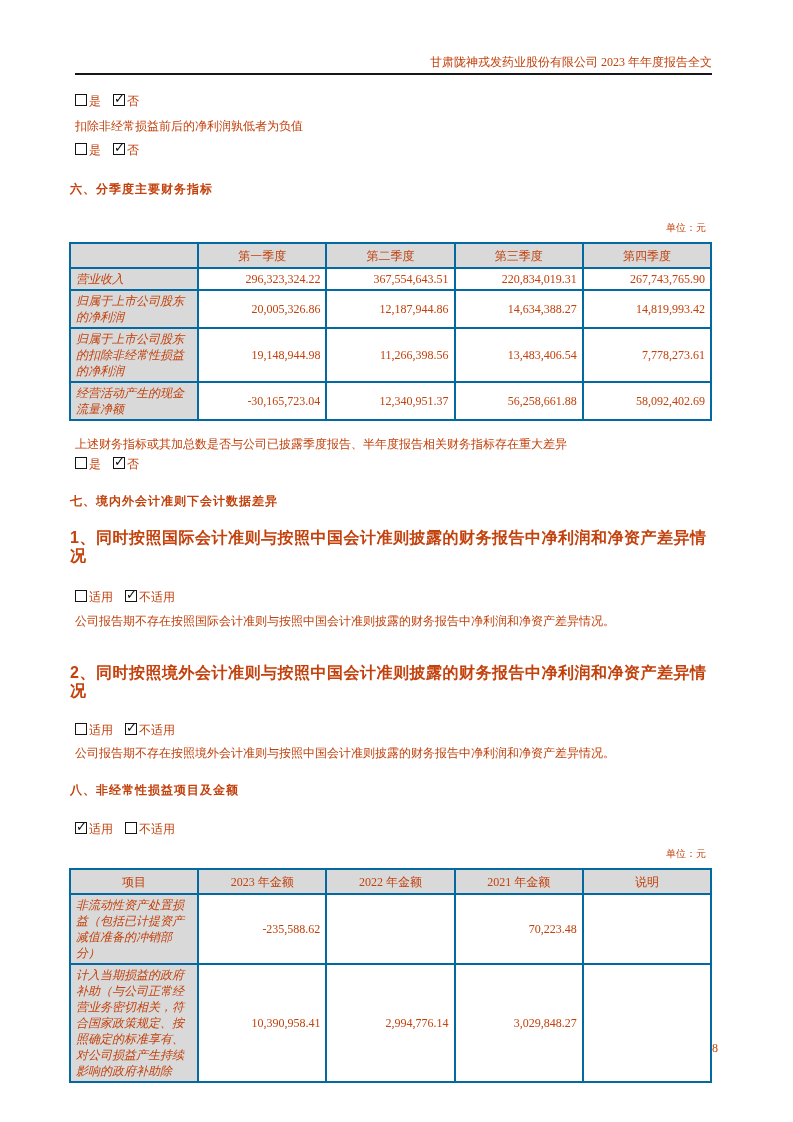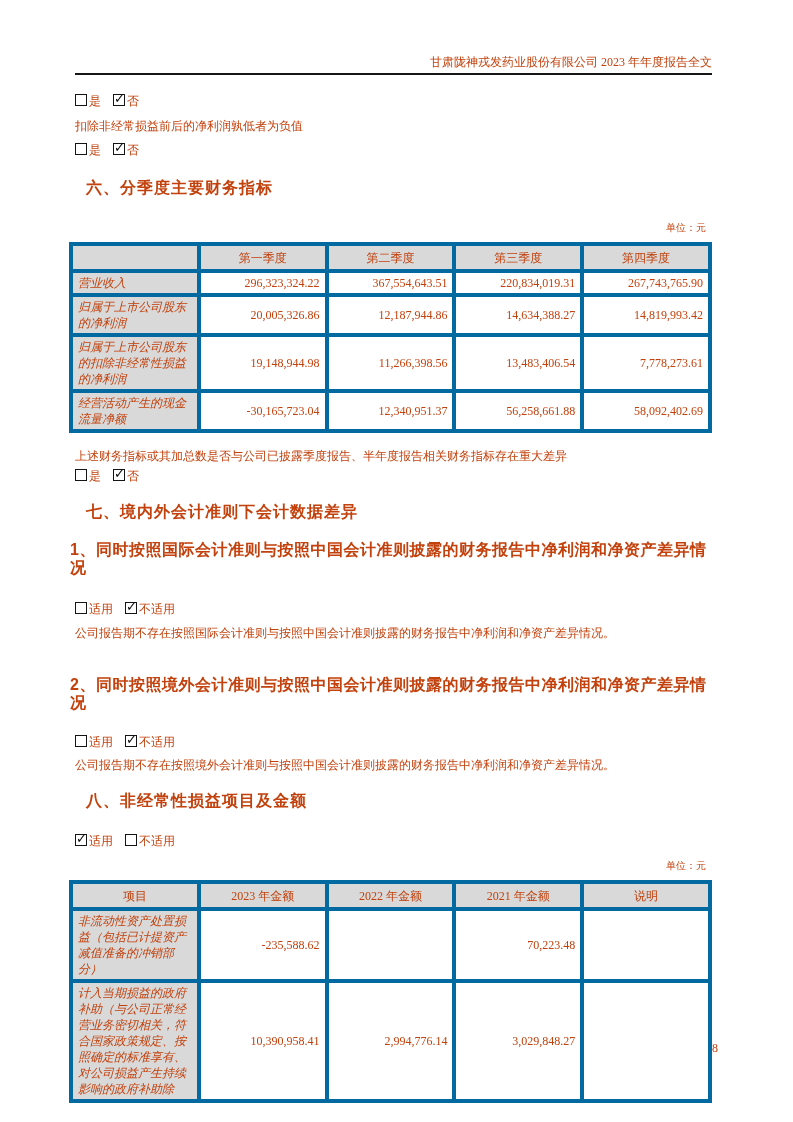--- a/index.html
+++ b/index.html
@@ -12,29 +12,29 @@
 
   .txt{margin-left:6px;font-size:12px;line-height:16px;}
   .cbrow{margin-left:6px;font-size:12px;line-height:16px;white-space:nowrap;}
   .opt{display:inline-block;}
   .opt + .opt{margin-left:9px;}
   .cb{display:inline-block;width:10px;height:10px;border:1.3px solid #141414;
       position:relative;vertical-align:-1px;margin-right:2px;}
   .cb.checked::after{content:"\2713";position:absolute;left:0px;top:-4px;font-size:13px;
       font-weight:700;font-family:"DejaVu Sans","Liberation Sans",sans-serif;color:#0a0a0a;}
 
-  .h2{margin-left:17px;font-size:16px;line-height:22px;font-weight:700;letter-spacing:1px;
-      font-family:Liberation Mono, monospace;}
+  .h2{margin-left:1px;font-size:12px;line-height:22px;font-weight:700;letter-spacing:1px;
+      font-family:Liberation Serif, serif;}
   .sub{margin-left:1px;font-size:16px;line-height:18px;font-weight:700;letter-spacing:0.5px;
       font-family:Liberation Sans, sans-serif;}
   .unit{text-align:right;font-size:10px;line-height:16px;padding-right:6px;}
 
   table.grid{border-collapse:collapse;table-layout:fixed;width:643px;
              font-size:12px;line-height:16px;}
-  .grid td{border:4px solid #0369a1;padding:2px 5px;vertical-align:middle;
+  .grid td{border:2px solid #0369a1;padding:2px 5px;vertical-align:middle;
            word-break:break-all;overflow:hidden;}
   .grid tr.hd td{background:#d9d9d9;text-align:center;padding:3px 2px;height:17px;}
   .grid td.lbl{background:#d9d9d9;text-align:left;font-style:italic;}
   .grid td.num{text-align:right;padding-left:12px;}
 
   .pagenum{position:absolute;top:1040px;right:75px;font-size:12px;line-height:16px;}
 </style>
 </head>
 <body>
 

